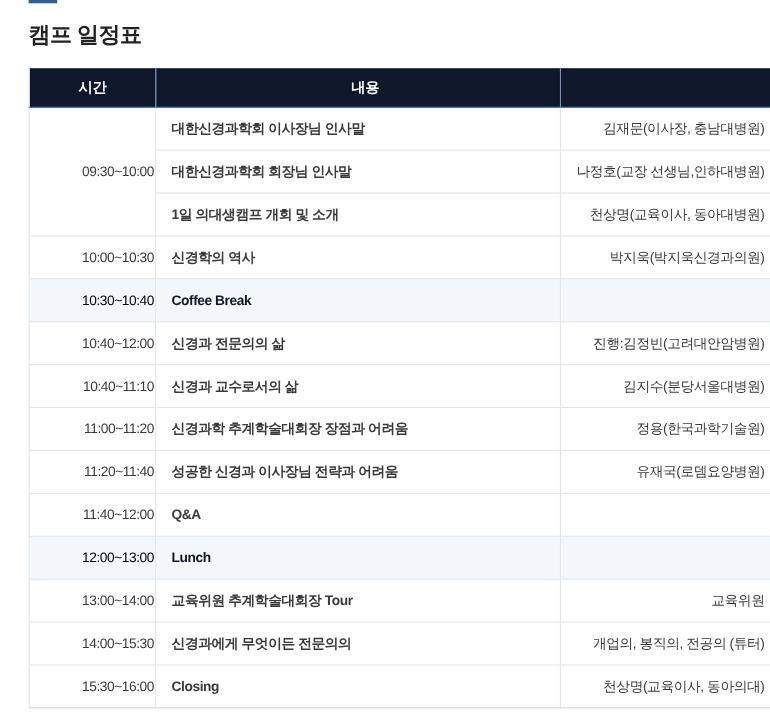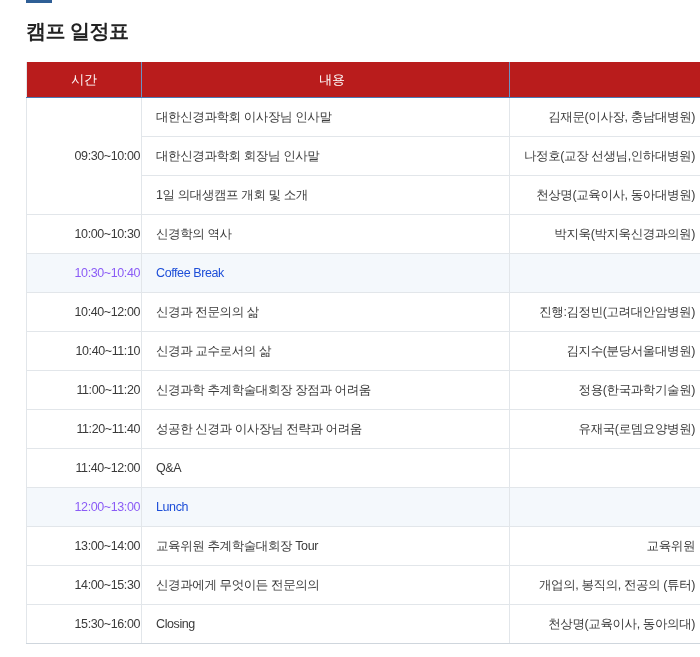--- a/index.html
+++ b/index.html
@@ -44,24 +44,24 @@
     left: 26px;
     top: 62px;
     width: 648px;
   }
   table.schedule {
     border-collapse: collapse;
     width: 648px;
     table-layout: fixed;
   }
   table.schedule thead th {
-    background: #b91c1c;
+    background: #0f172a;
     color: #ffffff;
     font-size: 13px;
-    font-weight: normal;
+    font-weight: bold;
     height: 33px;
     border-right: 1px solid #6a93c4;
     border-bottom: 1px solid #4a7ab5;
     text-align: center;
     letter-spacing: -0.3px;
   }
   table.schedule thead th:last-child {
     border-right: none;
   }
   table.schedule td {
@@ -75,35 +75,36 @@
     width: 112px;
     text-align: right;
     color: #555555;
     font-size: 12px;
     border-right: 1px solid #e2e6ea;
   }
   .col-content {
     width: 352px;
     padding-left: 14px;
     border-right: 1px solid #e2e6ea;
+    font-weight: bold;
   }
   .col-person {
     width: 184px;
     padding-right: 12px;
     text-align: right;
     color: #3a3a3a;
   }
   tr.break td {
     background: #f4f8fc;
   }
   tr.break .col-content {
-    color: #1d4ed8;
+    color: #0f172a;
   }
   tr.break .col-time {
-    color: #8b5cf6;
+    color: #000000;
   }
   .rowspan-time {
     vertical-align: middle;
   }
   table.schedule tbody tr:last-child td {
     border-bottom: 1px solid #cfd6dd;
   }
   .tbl-outer {
     border-left: 1px solid #e2e6ea;
     border-right: 1px solid #e2e6ea;

